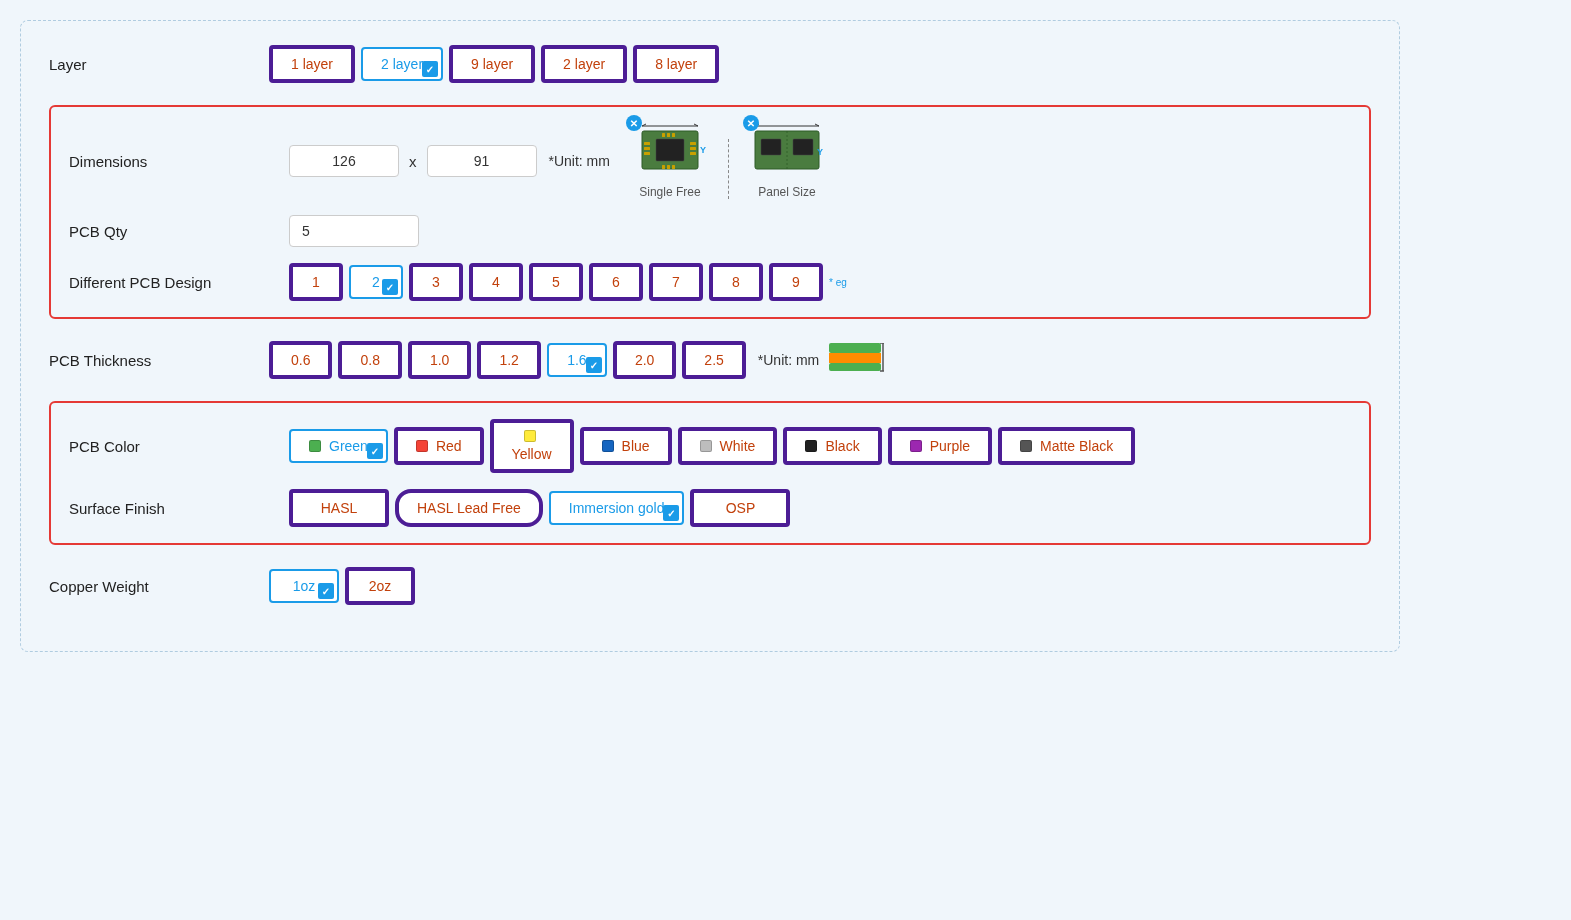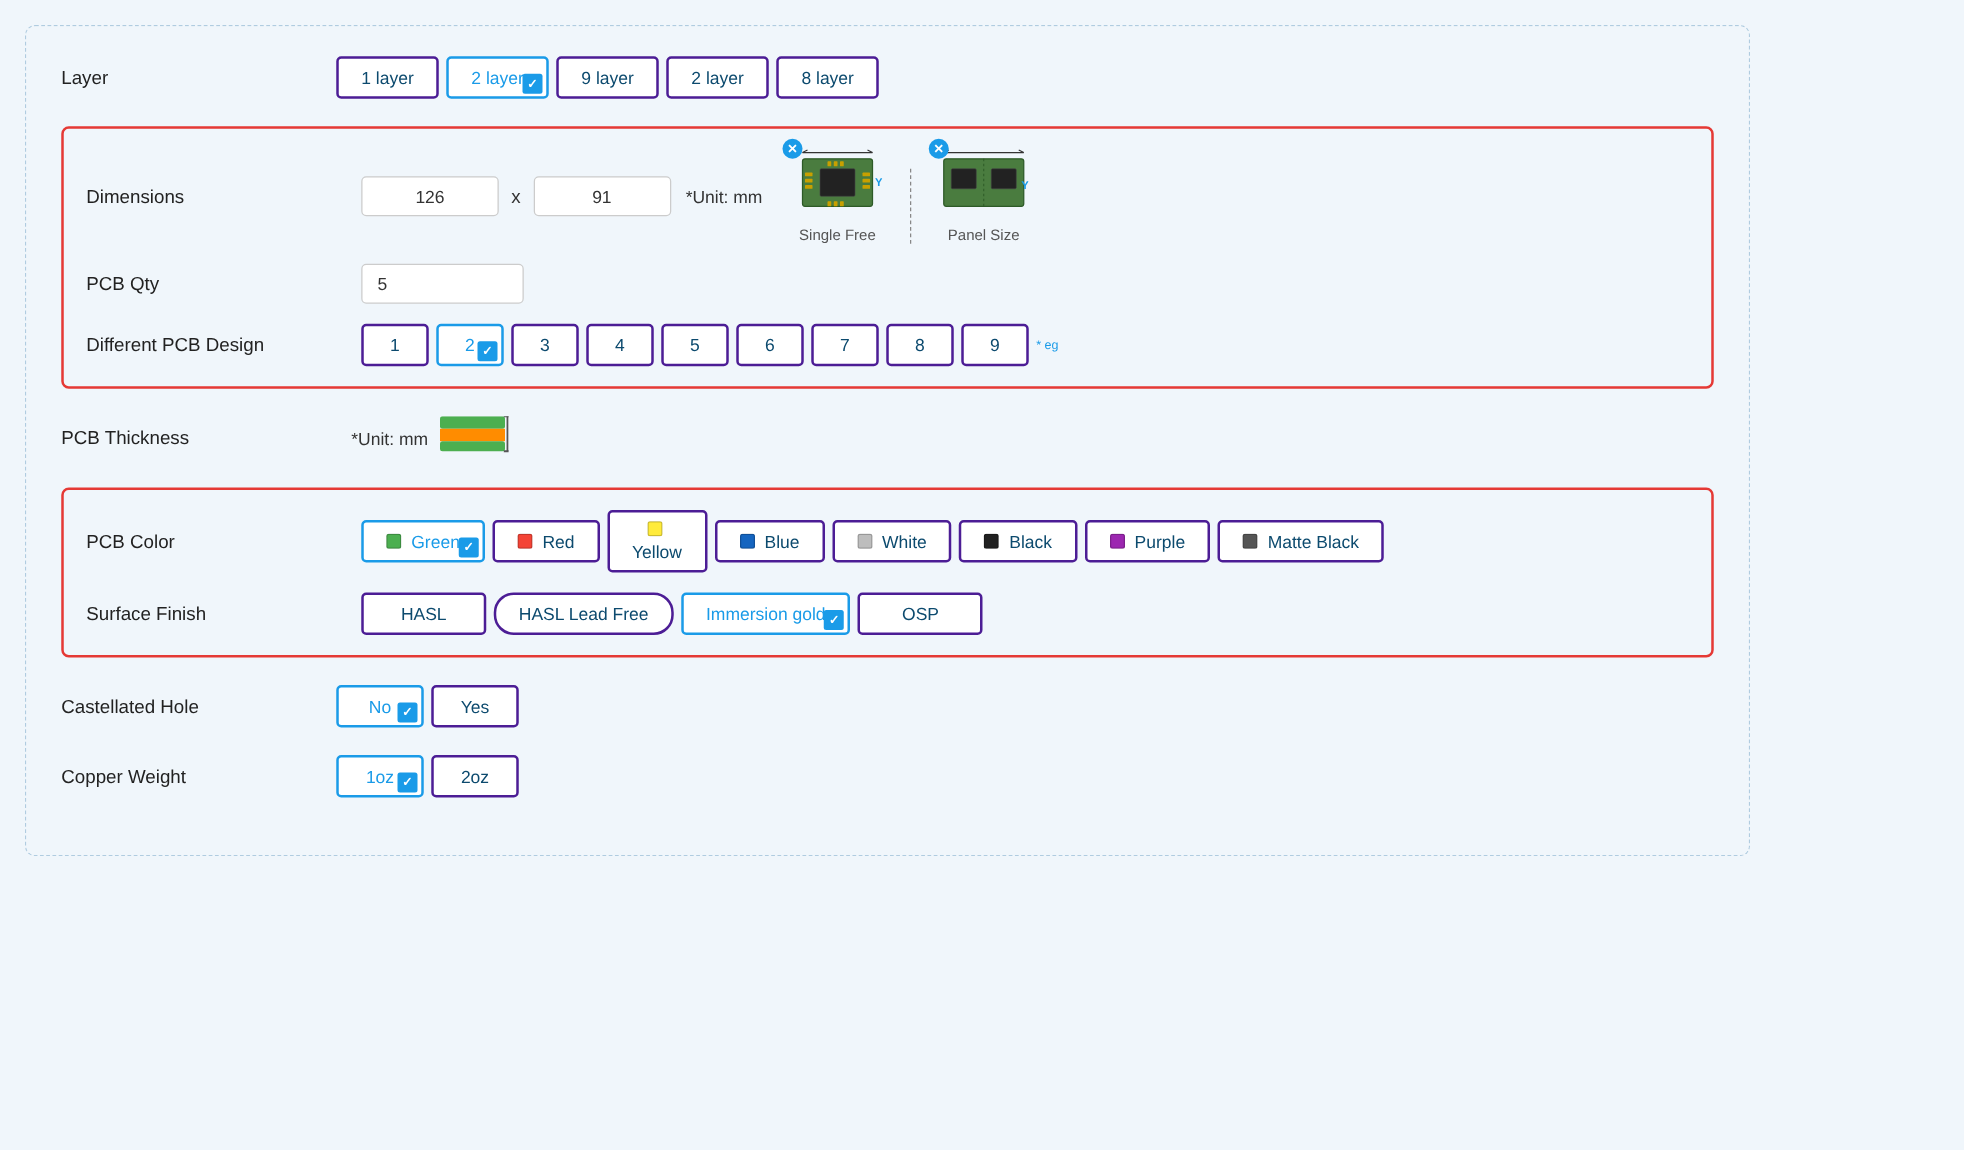--- a/index.html
+++ b/index.html
@@ -32,27 +32,27 @@
 
     
     .options-group {
       display: flex;
       gap: 6px;
       flex-wrap: wrap;
       align-items: center;
     }
 
     .option-btn {
-      border: 2px solid #4c1d95;
+      border: 4px solid #4c1d95;
       background: #fff;
       border-radius: 4px;
       padding: 7px 18px;
       cursor: pointer;
       font-size: 14px;
-      color: #0c4a6e;
+      color: #c2410c;
       position: relative;
       min-width: 80px;
       text-align: center;
       white-space: nowrap;
     }
     .option-btn.selected {
       border: 2px solid #1a9be8;
       color: #1a9be8;
       background: #fff;
     }
@@ -280,20 +280,30 @@
           <button class="option-btn" style="min-width: 54px;">8</button>
           <button class="option-btn" style="min-width: 54px;">9</button>
         </div>
       <span class="eg-link">* eg</span>
     </div>
 
   </div>
 
   <div class="row">
     <div class="row-label">PCB Thickness</div>
+    <div class="options-group">
+
+    <button class="option-btn" style="min-width: 60px;">0.6</button>
+        <button class="option-btn" style="min-width: 60px;">0.8</button>
+        <button class="option-btn" style="min-width: 60px;">1.0</button>
+        <button class="option-btn" style="min-width: 60px;">1.2</button>
+        <button class="option-btn selected" style="min-width: 60px;">1.6<span class="check-mark"></span></button>
+        <button class="option-btn" style="min-width: 60px;">2.0</button>
+        <button class="option-btn" style="min-width: 60px;">2.5</button>
+      </div>
     <span style="margin-left:12px;font-size:14px;color:#333;">*Unit: mm</span>
 
     <div class="thickness-icon">
       <svg width="55" height="32" viewBox="0 0 55 32">
 
         <rect x="0" y="0" width="52" height="10" rx="2" fill="#4caf50"></rect>
 
         <rect x="0" y="10" width="52" height="10" rx="0" fill="#ff8c00"></rect>
 
         <rect x="0" y="20" width="52" height="8" rx="2" fill="#4caf50"></rect>
@@ -353,28 +363,20 @@
 
       <button class="option-btn" style="min-width: 100px;">HASL</button>
           <button class="option-btn" style="min-width: 100px; border-radius: 16px;">HASL Lead Free</button>
           <button class="option-btn selected" style="min-width: 100px;">Immersion gold<span class="check-mark"></span></button>
           <button class="option-btn" style="min-width: 100px;">OSP</button>
         </div>
     </div>
 
   </div>
 
-  <div class="row">
-    <div class="row-label">Castellated Hole</div>
-    <div class="options-group">
-
-    <button class="option-btn selected" style="min-width: 70px;">No<span class="check-mark"></span></button>
-        <button class="option-btn" style="min-width: 70px;">Yes</button>
-      </div>
-  </div>
 
   <div class="row">
     <div class="row-label">Copper Weight</div>
     <div class="options-group">
 
     <button class="option-btn selected" style="min-width: 70px;">1oz<span class="check-mark"></span></button>
         <button class="option-btn" style="min-width: 70px;">2oz</button>
       </div>
   </div>
 

